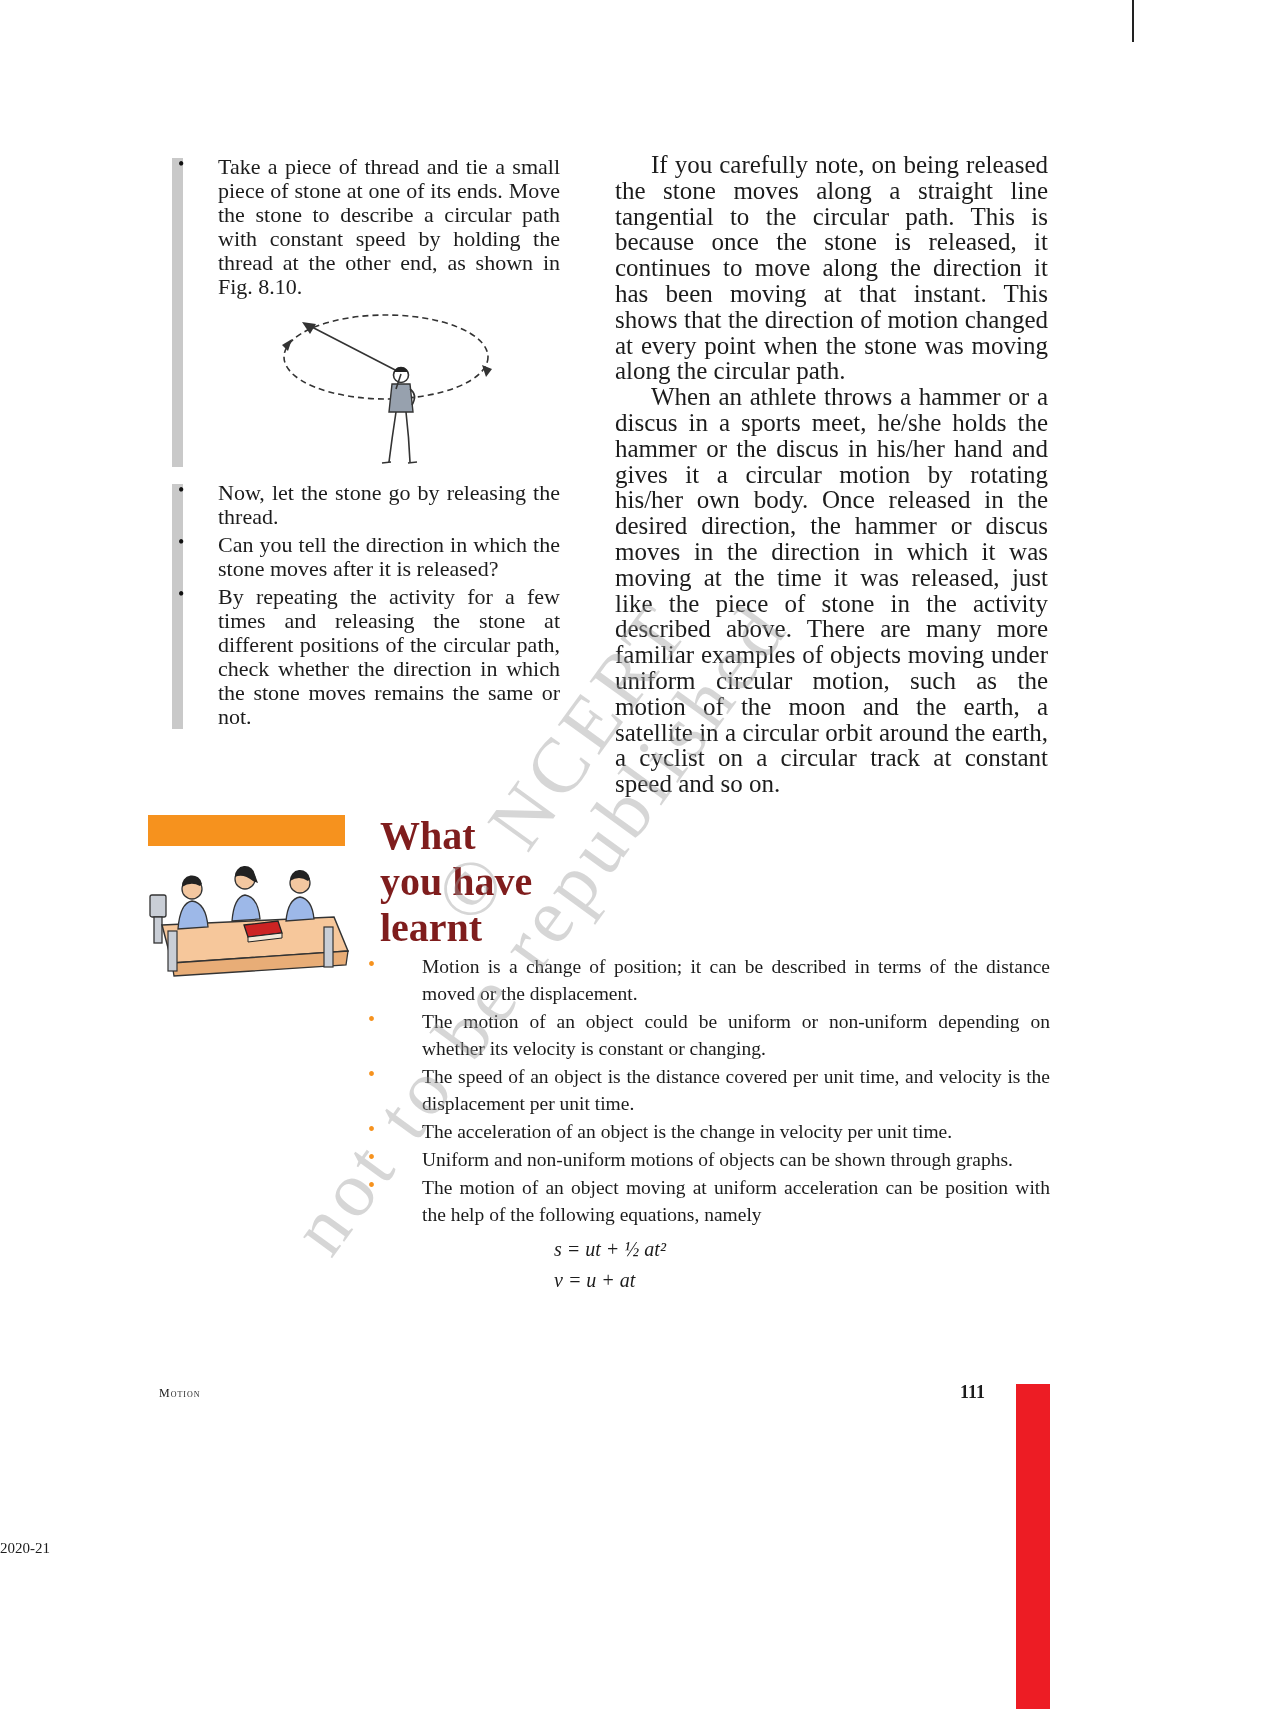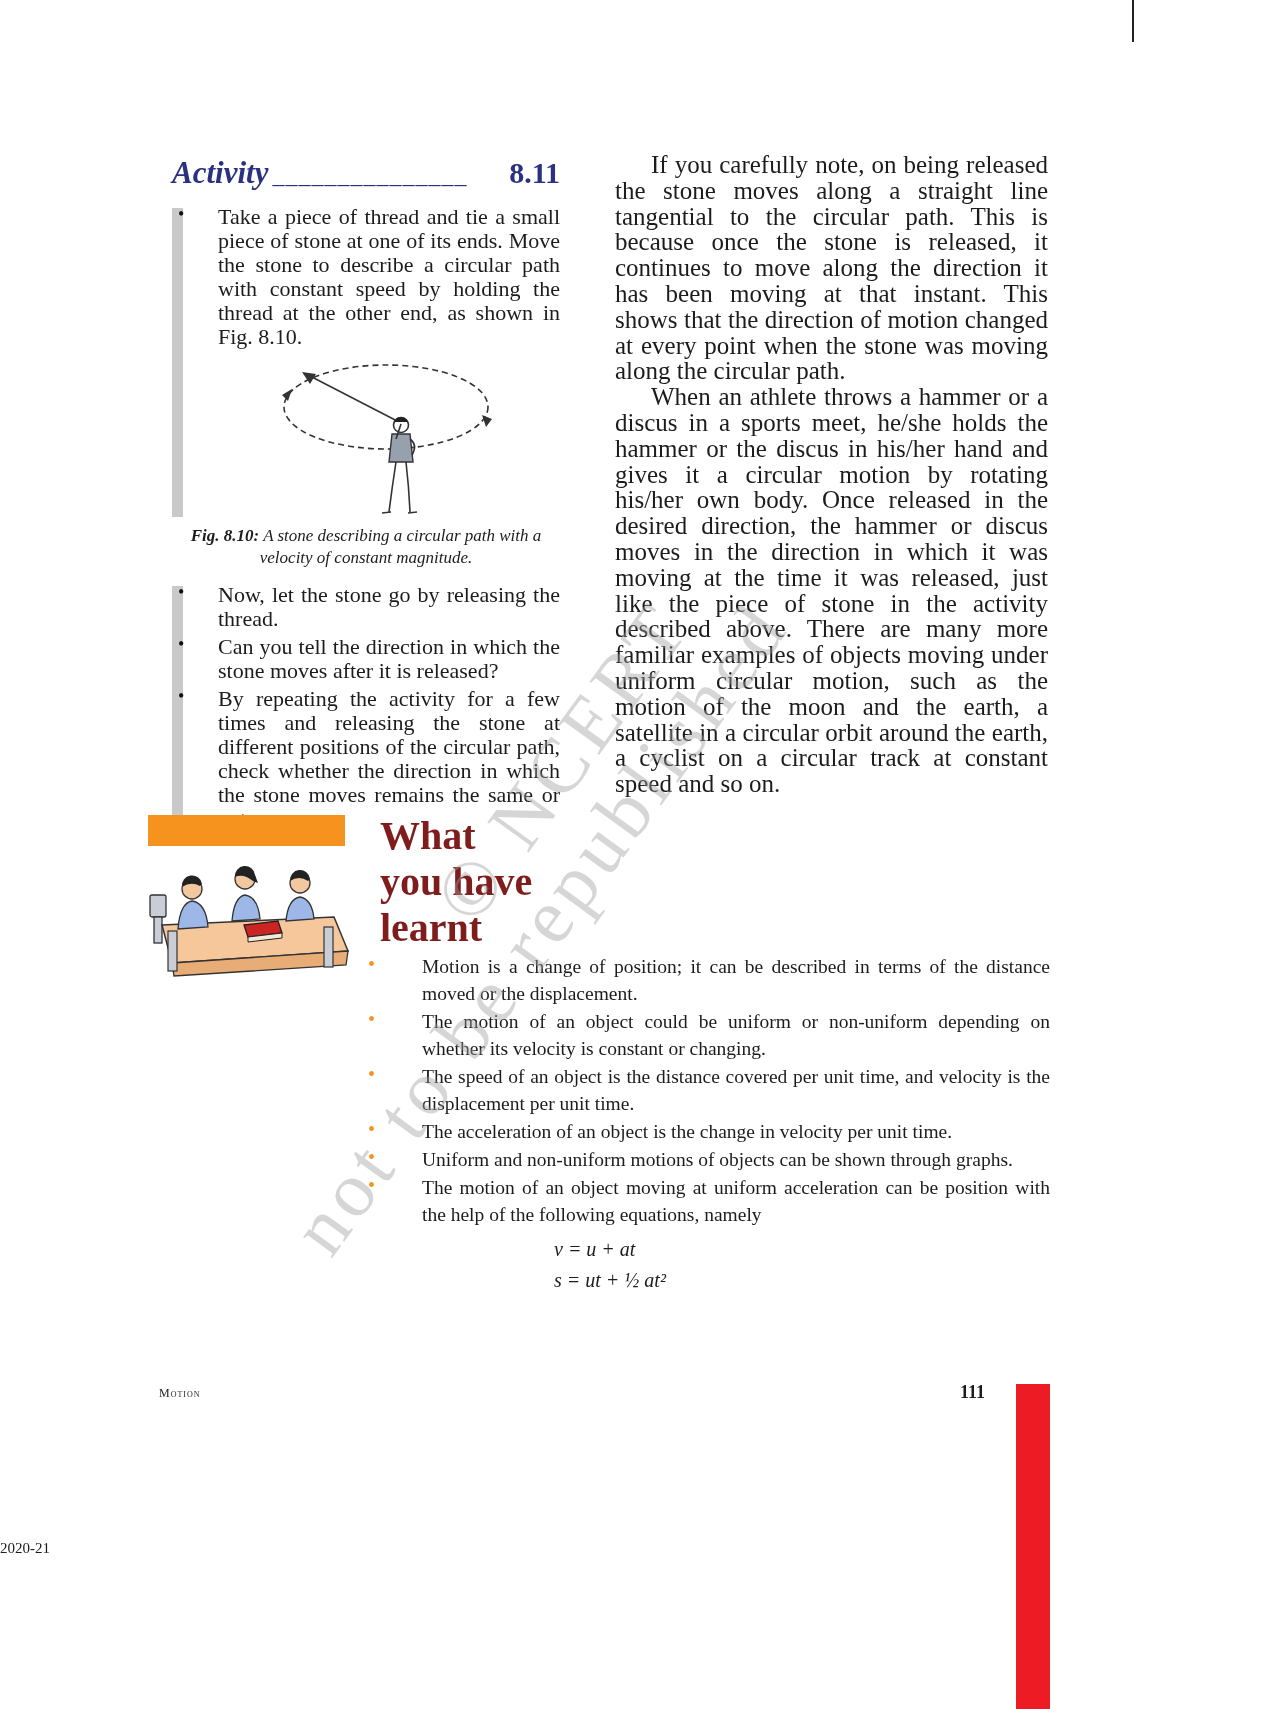--- a/index.html
+++ b/index.html
@@ -78,25 +78,20 @@
 
 <div class="page">
 
   <div class="corner-mark"></div>
 
   <div class="watermark wm1">© NCERT</div>
   <div class="watermark wm2">not to be republished</div>
 
   <div class="left-col">
 
-    <div class="activity-heading">
-      <span class="act-label">Activity</span>
-      <span class="act-rule">_______________</span>
-      <span class="act-num">8.11</span>
-    </div>
 
     <div class="bullet-block">
       <div class="gray-bar"></div>
       <div class="bullet-item">
         <span class="dot">•</span>
         <div class="bullet-text">Take a piece of thread and tie a small piece of stone at one of its ends. Move the stone to describe a circular path with constant speed by holding the thread at the other end, as shown in Fig. 8.10.</div>
       </div>
 
       <div class="figure-wrap">
         <svg width="240" height="160" viewBox="0 0 240 160">
@@ -117,23 +112,20 @@
             <path class="ink" d="M142 82 q8 6 2 16"></path>
             <path class="ink" d="M128 105 q-4 26 -7 50"></path>
             <path class="ink" d="M138 105 q3 26 4 50"></path>
             <line class="ink" x1="114" y1="156" x2="123" y2="155"></line>
             <line class="ink" x1="140" y1="156" x2="149" y2="155"></line>
           </g>
         </svg>
       </div>
     </div>
 
-    <div class="caption">
-      <span class="cap-bold">Fig. 8.10:</span><span class="cap-italic"> A stone describing a circular path with a velocity of constant magnitude.</span>
-    </div>
 
     <div class="bullet-block block2">
       <div class="gray-bar"></div>
       <div class="bullet-item">
         <span class="dot">•</span>
         <div class="bullet-text">Now, let the stone go by releasing the thread.</div>
       </div>
       <div class="bullet-item">
         <span class="dot">•</span>
         <div class="bullet-text">Can you tell the direction in which the stone moves after it is released?</div>
@@ -207,22 +199,22 @@
       </div>
       <div class="sum-item">
         <span class="sdot">•</span>
         <div class="sum-text">Uniform and non-uniform motions of objects can be shown through graphs.</div>
       </div>
       <div class="sum-item">
         <span class="sdot">•</span>
         <div class="sum-text">The motion of an object moving at uniform acceleration can be position with the help of the following equations, namely</div>
       </div>
       <div class="equations">
+        <div>s = ut + ½ at²</div>
         <div>v = u + at</div>
-        <div>s = ut + ½ at²</div>
       </div>
     </div>
   </div>
 
   <div class="chapter">Motion</div>
   <div class="pagenum">111</div>
   <div class="red-bar"></div>
   <div class="year">2020-21</div>
 
 </div>

